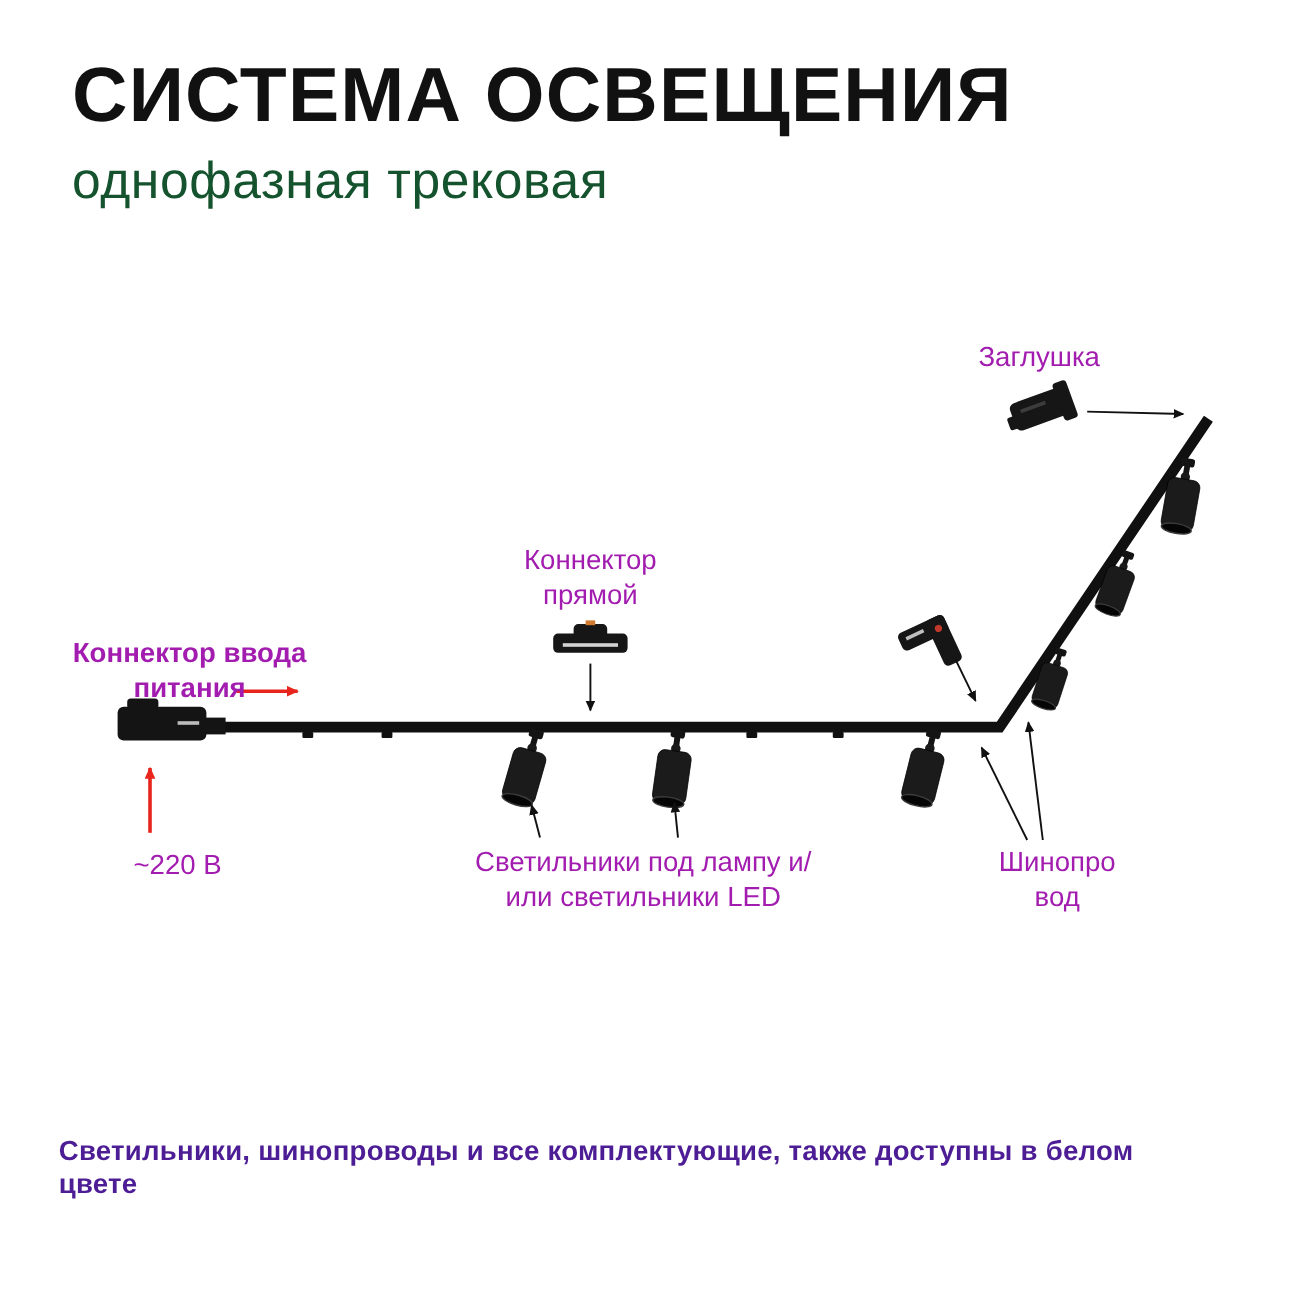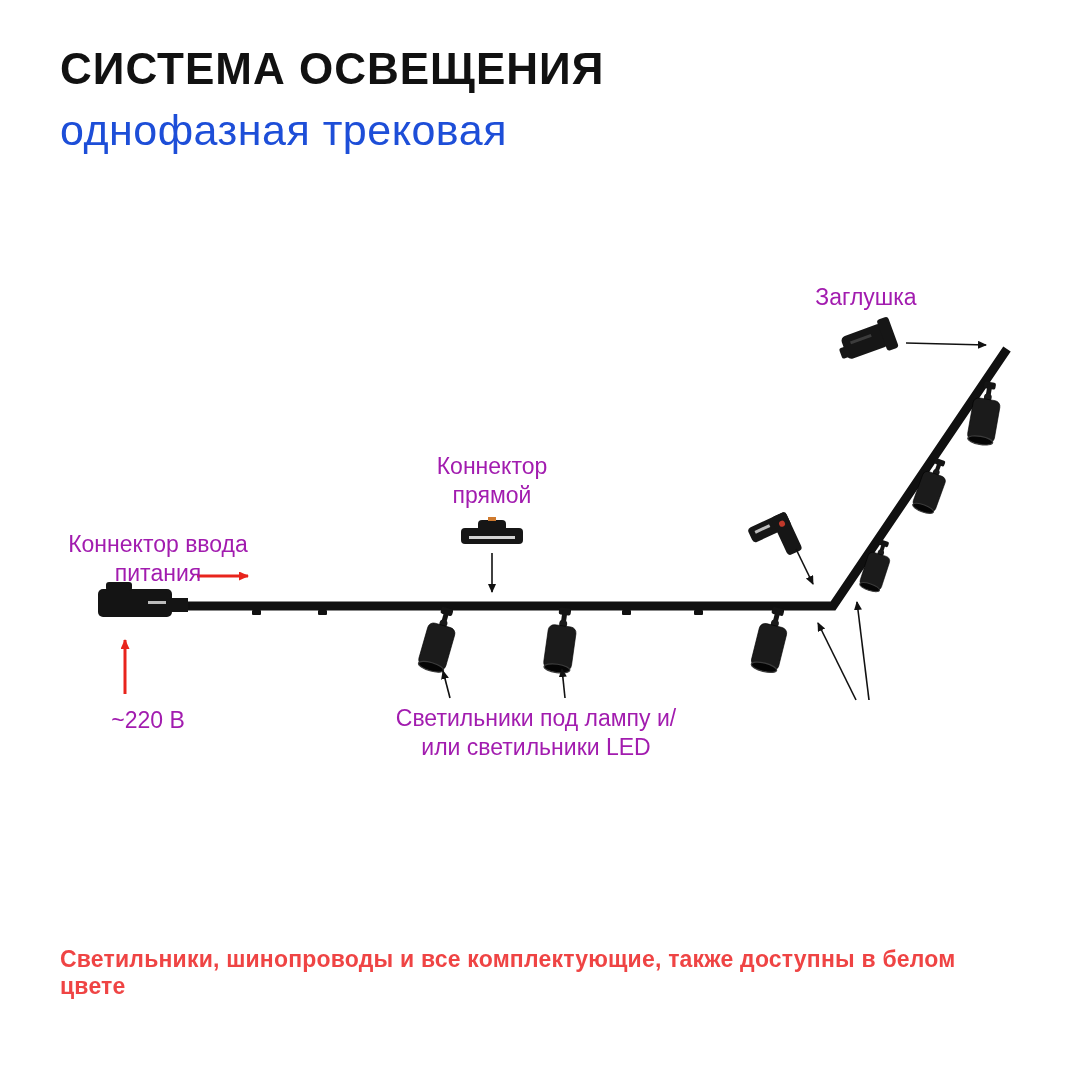--- a/index.html
+++ b/index.html
@@ -1,31 +1,31 @@
 <!DOCTYPE html>
 <html><head>
 <meta charset="utf-8">
 <style>
   html,body{margin:0;padding:0;background:#ffffff;}
   .canvas{
     position:relative;width:1080px;height:1080px;background:#ffffff;overflow:hidden;
     font-family:"Liberation Sans","DejaVu Sans",sans-serif;color:#151515;
   }
   .header{position:absolute;left:60px;top:46px;}
-  .title{font-size:44px;font-weight:700;letter-spacing:1px;line-height:1.05;margin:0;color:#111;}
-  .subtitle{font-size:43px;font-weight:400;letter-spacing:.5px;margin-top:14px;color:#1d4ed8;}
+  .title{font-size:64px;font-weight:700;letter-spacing:1px;line-height:1.05;margin:0;color:#111;}
+  .subtitle{font-size:43px;font-weight:400;letter-spacing:.5px;margin-top:14px;color:#14532d;}
   .diagram-svg{position:absolute;left:0;top:0;}
   .lbl{
     position:absolute;transform:translateX(-50%);text-align:center;
     font-size:23px;line-height:1.24;font-weight:500;color:#a21caf;
   }
   .lbl.wrap-any{overflow-wrap:anywhere;word-break:break-word;}
   .footer-note{
-    position:absolute;left:60px;top:946px;width:960px;
-    font-size:23px;font-weight:600;color:#ef4444;letter-spacing:.2px;
+    position:absolute;left:49px;top:946px;width:960px;
+    font-size:23px;font-weight:600;color:#4c1d95;letter-spacing:.2px;
   }
 </style>
 </head>
 <body>
 
 <div class="canvas">
 
   <div class="header">
     <h1 class="title">СИСТЕМА ОСВЕЩЕНИЯ</h1>
     <div class="subtitle">однофазная трековая</div>
@@ -104,25 +104,26 @@
     </g>
 
     <g stroke="#e8241c" stroke-width="3" fill="none">
       <line x1="197" y1="576" x2="248" y2="576" marker-end="url(#mR)"></line>
       <line x1="125" y1="694" x2="125" y2="640" marker-end="url(#mR)"></line>
     </g>
   </svg>
 
   <div class="lbl" style="left:866px;top:283px;width:160px;">Заглушка</div>
 
-  <div class="lbl" style="left:158px;top:530px;width:220px;">Коннектор ввода питания</div>
+  <div class="lbl" style="left:158px;top:530px;width:220px;font-weight:bold;">Коннектор ввода питания</div>
 
   <div class="lbl" style="left:492px;top:452px;width:150px;">Коннектор прямой</div>
 
 
   <div class="lbl" style="left:148px;top:706px;width:120px;">~220 В</div>
 
   <div class="lbl" style="left:536px;top:704px;width:290px;">Светильники под лампу и/или светильники LED</div>
 
+  <div class="lbl wrap-any" style="left:881px;top:704px;width:100px;">Шинопровод</div>
 
   <div class="footer-note">Светильники, шинопроводы и все комплектующие, также доступны в белом цвете</div>
 
 </div>
 
 </body></html>

